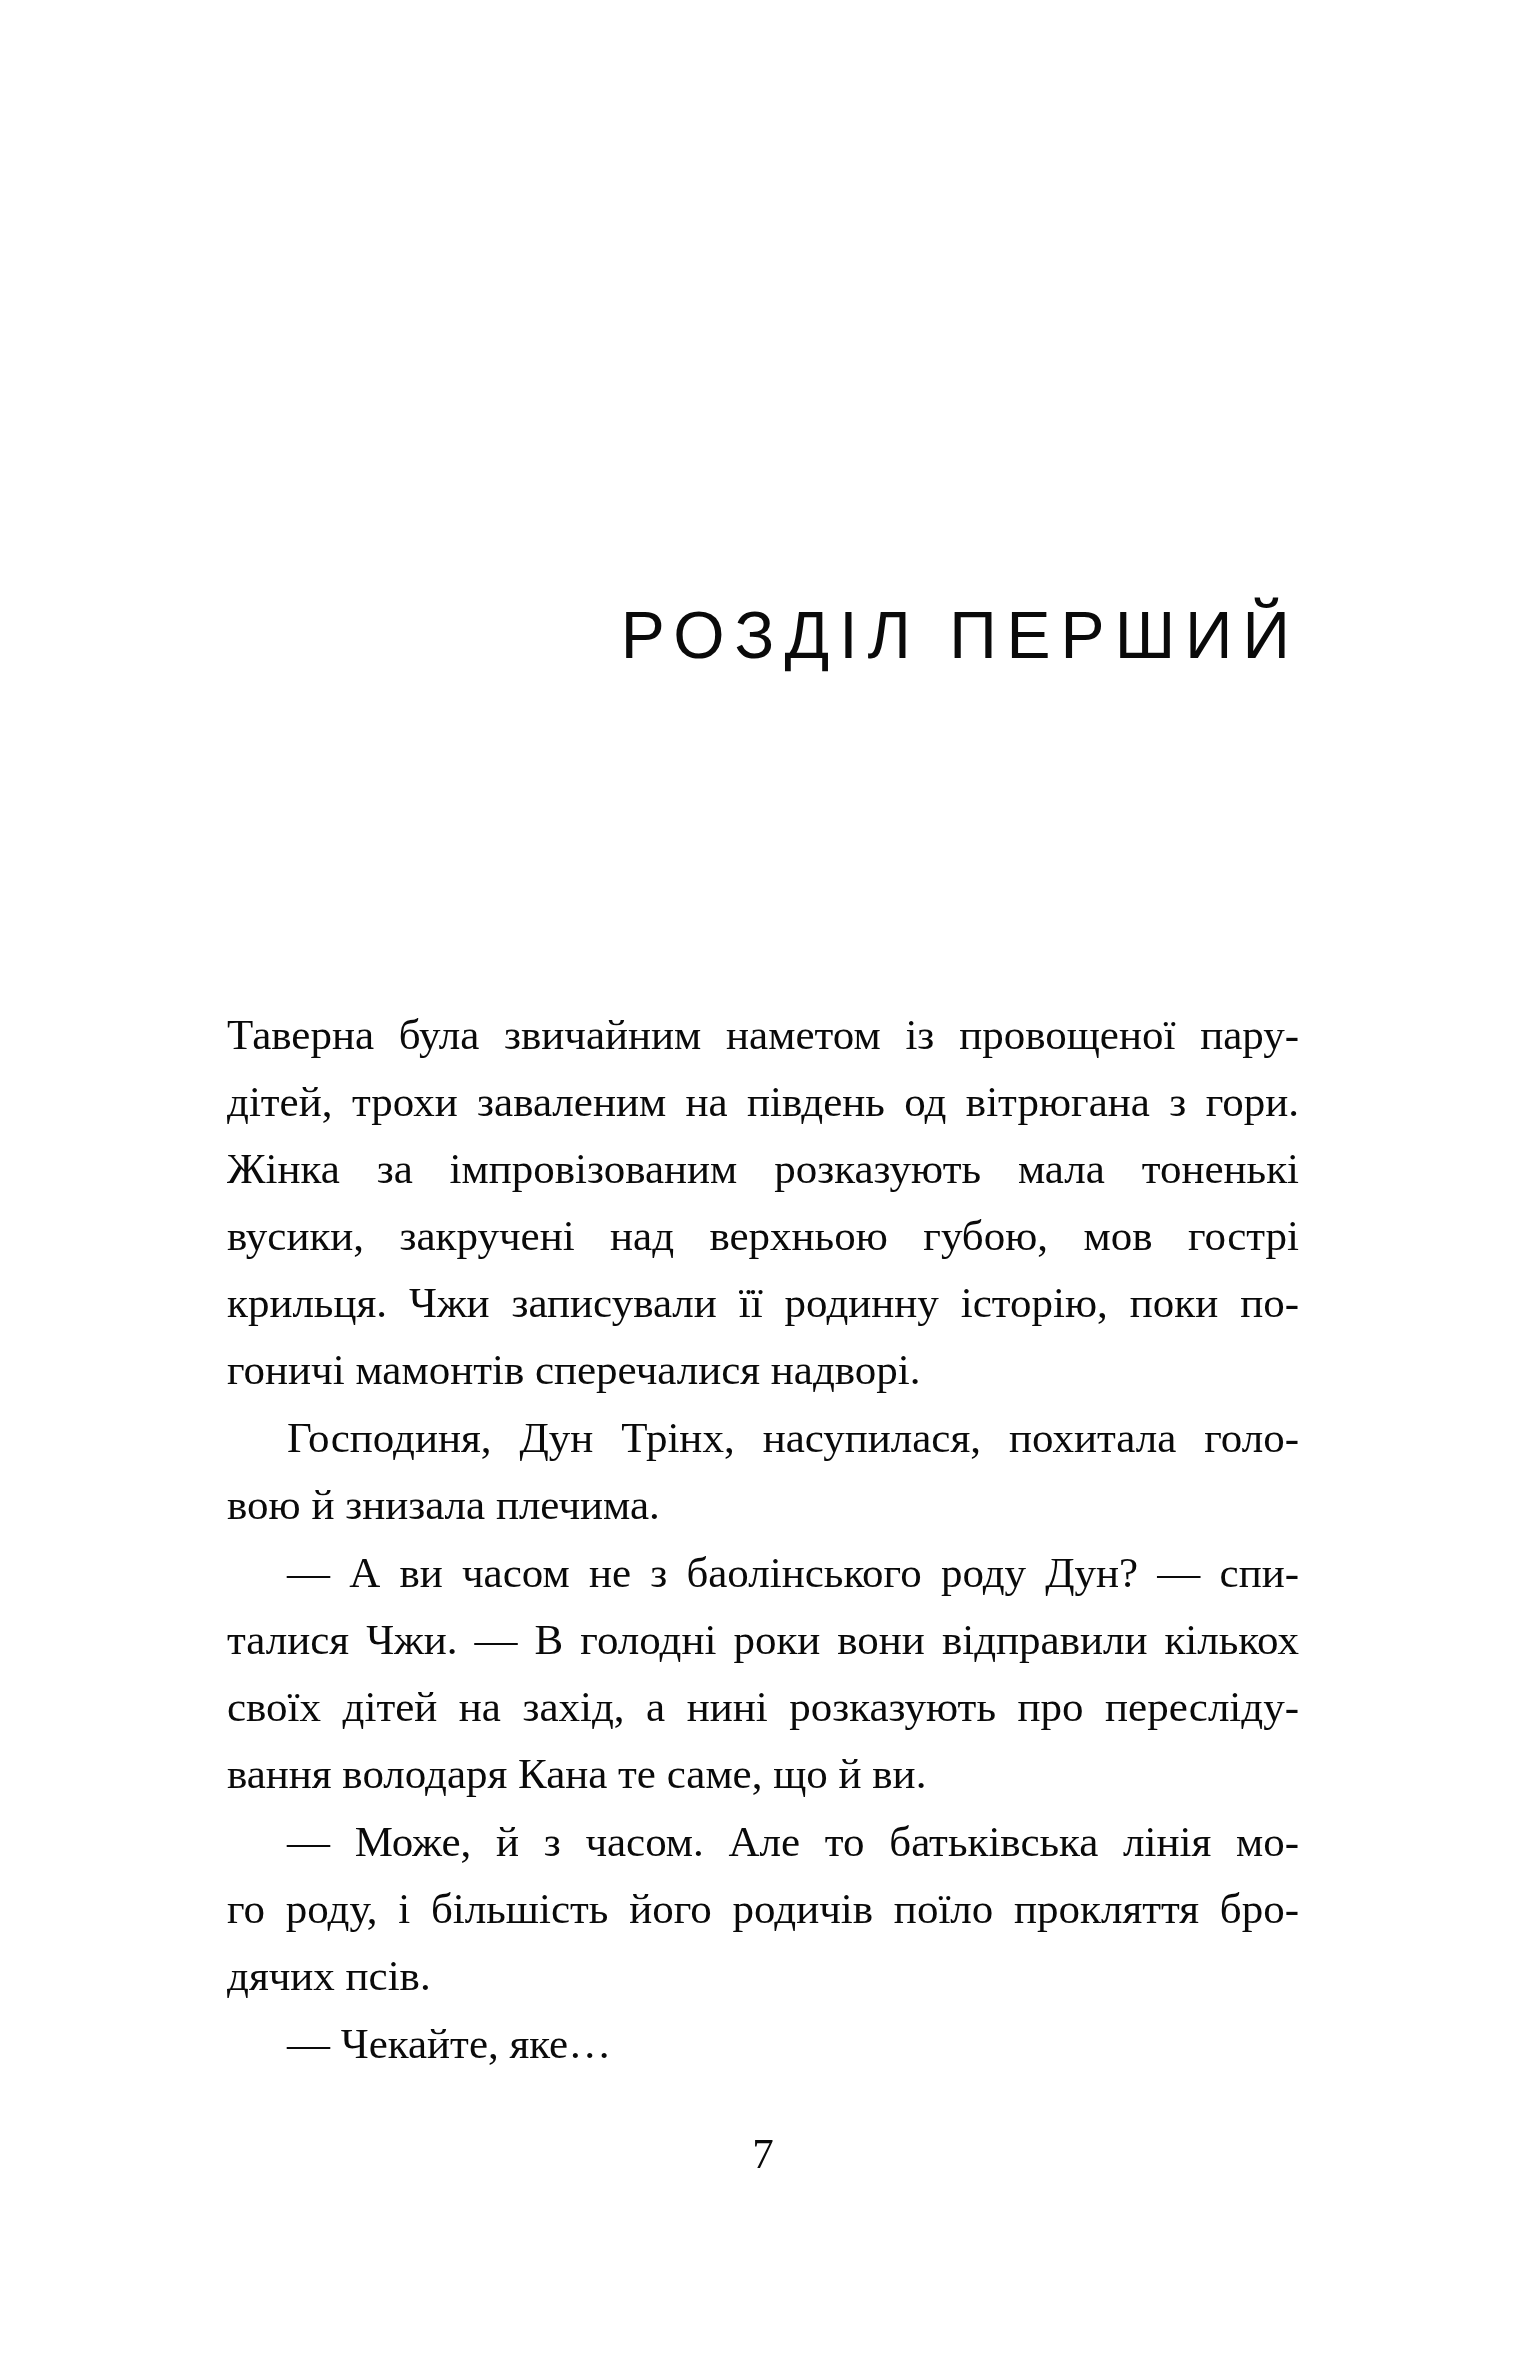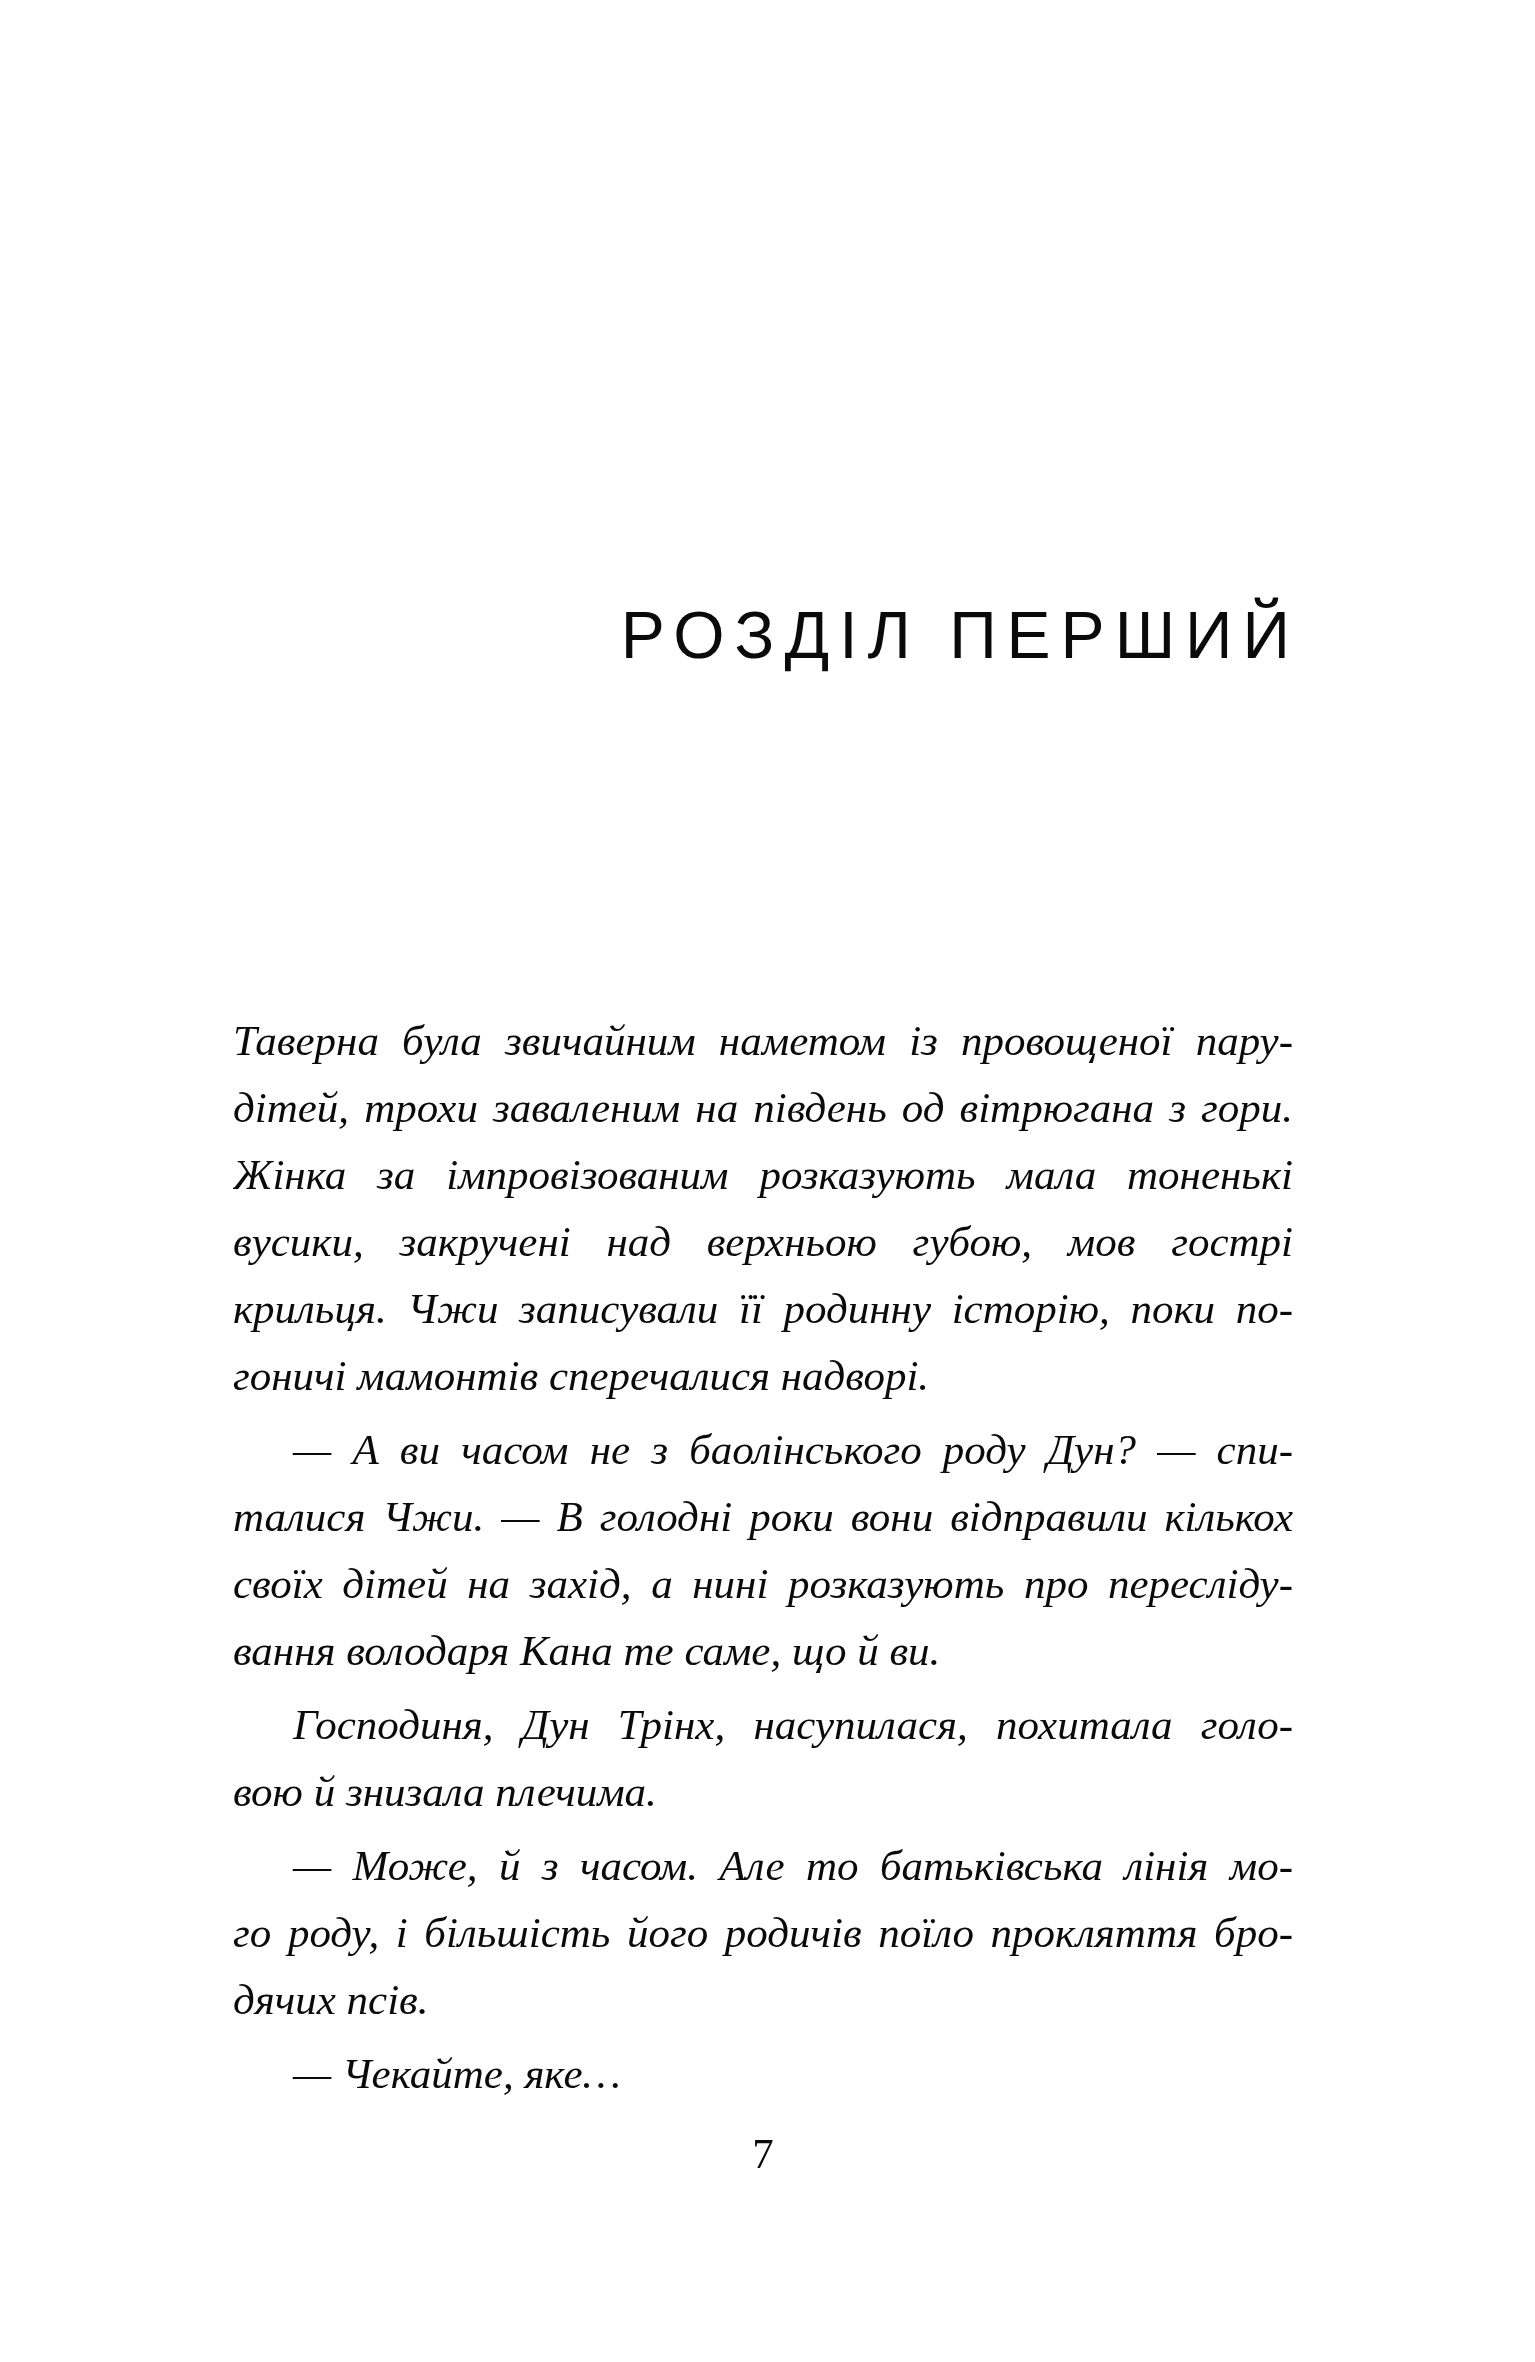--- a/index.html
+++ b/index.html
@@ -32,21 +32,21 @@
   .body-text {
     position: absolute;
     top: 1000px;
     left: 226px;
     width: 1074px;
     font-family: "Liberation Serif", serif;
     font-size: 43px;
     line-height: 67px;
     color: #0a0a0a;
   }
-  .paragraph { margin: 7px; padding: 0; font-style: italic; }
+  .paragraph { margin: 1px; padding: 0; }
   .text-line {
     width: 100%;
     height: 67px;
     overflow: hidden;
   }
   .text-line.justify {
     text-align: justify;
     text-align-last: justify;
   }
   .text-line.last {
@@ -80,29 +80,29 @@
     <div class="paragraph">
       <div class="text-line justify">Таверна була звичайним наметом із провощеної пару-</div>
       <div class="text-line justify">дітей, трохи заваленим на південь од вітрюгана з гори.</div>
       <div class="text-line justify">Жінка за імпровізованим розказують мала тоненькі</div>
       <div class="text-line justify">вусики, закручені над верхньою губою, мов гострі</div>
       <div class="text-line justify">крильця. Чжи записували її родинну історію, поки по-</div>
       <div class="text-line last">гоничі мамонтів сперечалися надворі.</div>
     </div>
 
     <div class="paragraph">
+      <div class="text-line justify indent">Господиня, Дун Трінх, насупилася, похитала голо-</div>
+      <div class="text-line last">вою й знизала плечима.</div>
+    </div>
+
+    <div class="paragraph">
       <div class="text-line justify indent">— А ви часом не з баолінського роду Дун? — спи-</div>
       <div class="text-line justify">талися Чжи. — В голодні роки вони відправили кількох</div>
       <div class="text-line justify">своїх дітей на захід, а нині розказують про пересліду-</div>
       <div class="text-line last">вання володаря Кана те саме, що й ви.</div>
-    </div>
-
-    <div class="paragraph">
-      <div class="text-line justify indent">Господиня, Дун Трінх, насупилася, похитала голо-</div>
-      <div class="text-line last">вою й знизала плечима.</div>
     </div>
 
     <div class="paragraph">
       <div class="text-line justify indent">— Може, й з часом. Але то батьківська лінія мо-</div>
       <div class="text-line justify">го роду, і більшість його родичів поїло прокляття бро-</div>
       <div class="text-line last">дячих псів.</div>
     </div>
 
     <div class="paragraph">
       <div class="text-line last indent">— Чекайте, яке…</div>

